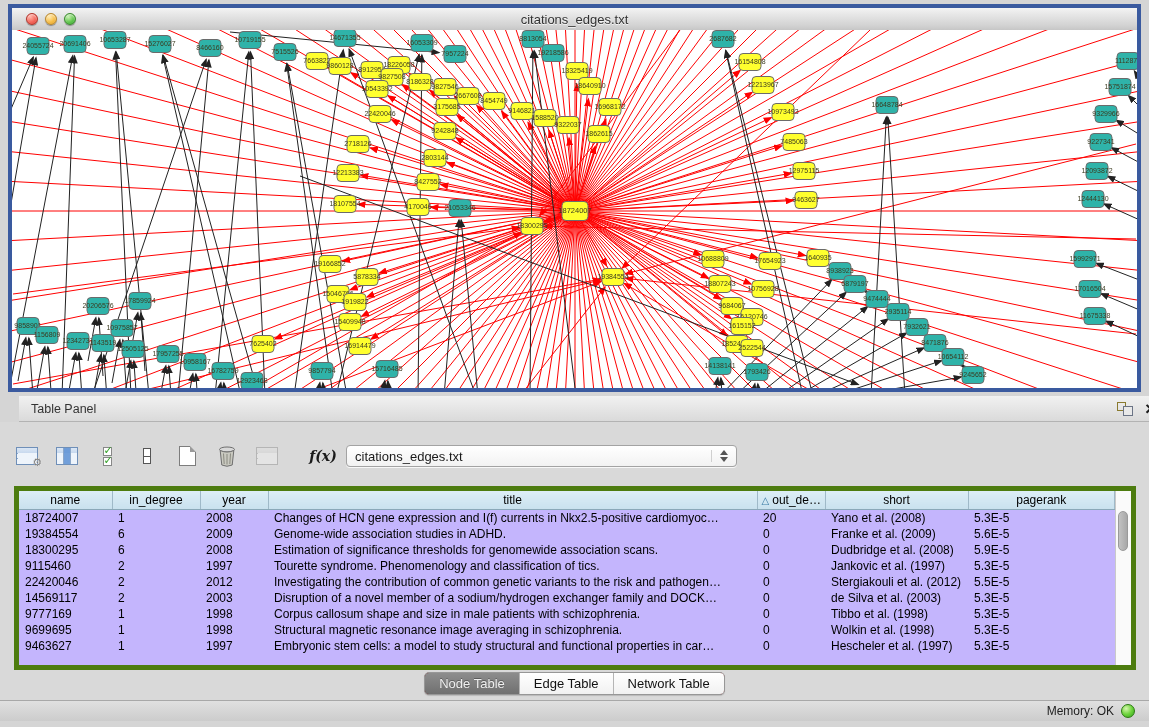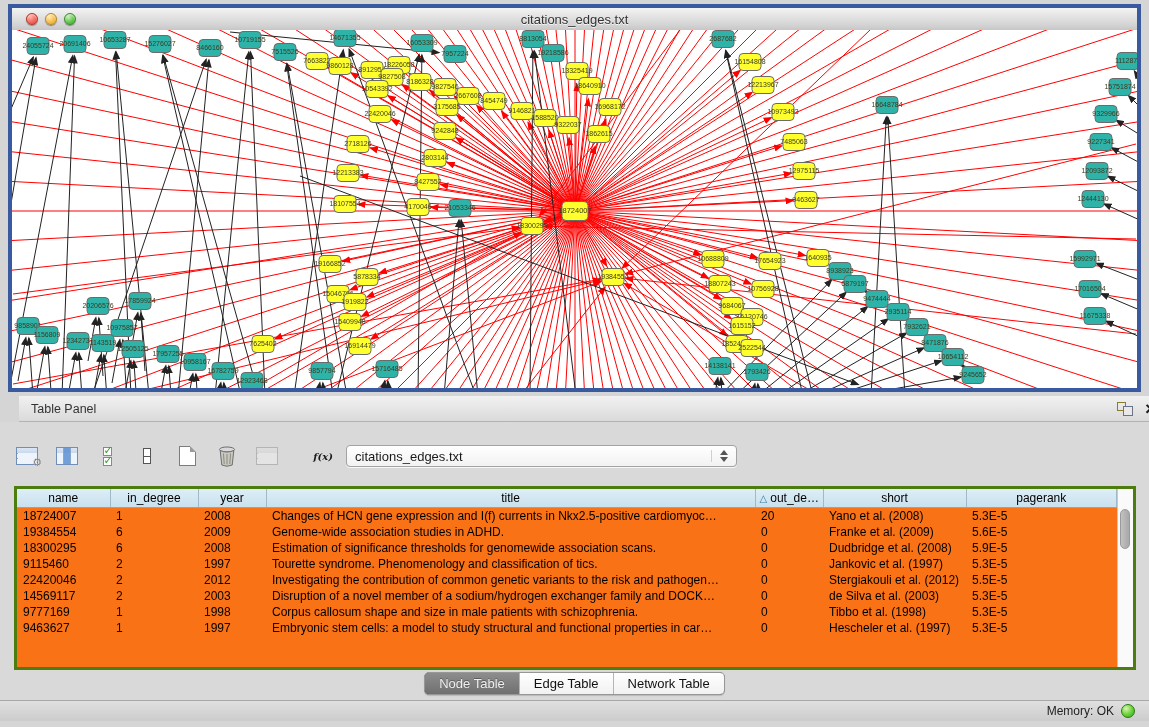--- a/index.html
+++ b/index.html
@@ -35,21 +35,21 @@
   .tb-icon{width:26px;height:24px;display:flex;align-items:center;justify-content:center;}
   .combo{margin-left:12px;width:391px;height:22px;border:1px solid #a3a3a3;border-radius:4px;
     background:linear-gradient(#ffffff,#f2f2f2);display:flex;align-items:center;padding:0 8px;box-sizing:border-box;
     box-shadow:0 1px 0 rgba(255,255,255,.8);}
   .combo-text{font-size:13px;color:#1a1a1a;flex:1;}
   .stepper{display:flex;flex-direction:column;align-items:center;gap:2px;padding-left:8px;border-left:1px solid #d0d0d0;}
   .stepper .up{width:0;height:0;border-left:4px solid transparent;border-right:4px solid transparent;border-bottom:5px solid #555;}
   .stepper .down{width:0;height:0;border-left:4px solid transparent;border-right:4px solid transparent;border-top:5px solid #555;}
   
   .table-outer{position:absolute;left:14px;top:64px;width:1122px;height:184px;
-    border:3px solid #4d7c0f;background:#f97316;box-sizing:border-box;display:flex;}
+    border:5px solid #4d7c0f;background:#c4b5fd;box-sizing:border-box;display:flex;}
   .grid{flex:1;overflow:hidden;}
   table.data{border-collapse:collapse;table-layout:fixed;width:100%;font-size:12px;color:#000;}
   table.data th{background:linear-gradient(#ddeef7,#c9e1ee);border-right:1px solid #9fb9c8;border-bottom:1px solid #8aa8b8;
     font-weight:normal;font-size:12px;height:18px;padding:0 4px;overflow:hidden;white-space:nowrap;text-align:center;}
   table.data td{height:16px;padding:0 6px;overflow:hidden;white-space:nowrap;text-overflow:clip;}
   table.data col:nth-child(1){width:93px;} table.data col:nth-child(2){width:88px;}
   table.data col:nth-child(3){width:68px;} table.data col:nth-child(4){width:489px;}
   table.data col:nth-child(5){width:68px;} table.data col:nth-child(6){width:143px;}
   .sort-tri{color:#3f7ea6;font-size:10px;margin-right:3px;}
   .vscroll{width:15px;background:#fafafa;border-left:1px solid #c9c9c9;position:relative;}
@@ -79,21 +79,21 @@
   .gear-glyph{position:absolute;right:-5px;bottom:-5px;font-size:11px;color:#7d7d7d;text-shadow:0 0 1px #fff;}
   .col-fill{position:absolute;left:7px;top:0;bottom:0;width:6px;background:#5b8fd4;opacity:.85;}
   .chk-stack{display:flex;flex-direction:column;gap:1px;}
   .chk{width:9px;height:9px;border:1px solid #888;background:#fff;position:relative;box-sizing:border-box;}
   .chk:after{content:"✓";position:absolute;left:0px;top:-4px;color:#2ea022;font-size:11px;font-weight:bold;}
   .domino{width:8px;height:16px;border:1px solid #555;box-sizing:border-box;position:relative;background:#fff;}
   .domino:after{content:"";position:absolute;left:0;right:0;top:7px;height:1px;background:#555;}
   .doc{width:15px;height:18px;background:#fff;border:1px solid #7d7d7d;position:relative;}
   .doc:after{content:"";position:absolute;right:-1px;top:-1px;border-style:solid;border-width:0 6px 6px 0;
     border-color:transparent #d9d9d9 #9a9a9a transparent;}
-  .fx{font-family:"DejaVu Serif","Liberation Serif",serif;font-style:italic;font-weight:bold;font-size:10px;color:#1a1a1a;margin-left:32px;}
+  .fx{font-family:"DejaVu Serif","Liberation Serif",serif;font-style:italic;font-weight:bold;font-size:14px;color:#1a1a1a;margin-left:32px;}
   .disabled-table{opacity:.45;filter:grayscale(1);position:relative;}
 </style>
 </head>
 <body>
 
 <div class="net-window">
   <div class="titlebar">
     <div class="lights">
       <div class="light red"></div>
       <div class="light yellow"></div>
@@ -935,20 +935,29 @@
             <tr>
               <td>9777169</td>
               <td>1</td>
               <td>1998</td>
               <td>Corpus callosum shape and size in male patients with schizophrenia.</td>
               <td>0</td>
               <td>Tibbo et al. (1998)</td>
               <td>5.3E-5</td>
             </tr>
             <tr>
+              <td>9699695</td>
+              <td>1</td>
+              <td>1998</td>
+              <td>Structural magnetic resonance image averaging in schizophrenia.</td>
+              <td>0</td>
+              <td>Wolkin et al. (1998)</td>
+              <td>5.3E-5</td>
+            </tr>
+            <tr>
               <td>9463627</td>
               <td>1</td>
               <td>1997</td>
               <td>Embryonic stem cells: a model to study structural and functional properties in car…</td>
               <td>0</td>
               <td>Hescheler et al. (1997)</td>
               <td>5.3E-5</td>
             </tr>
           </tbody>
       </table>

